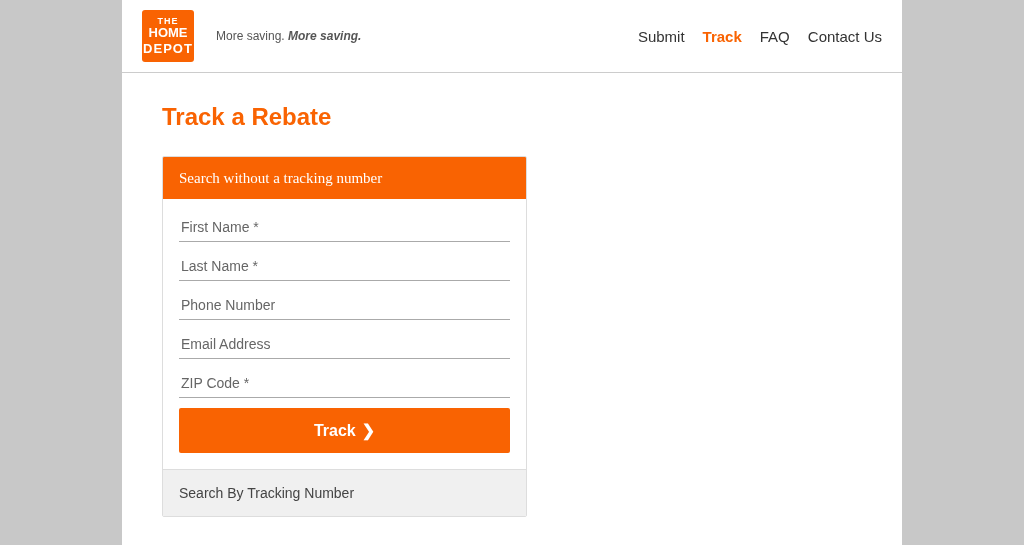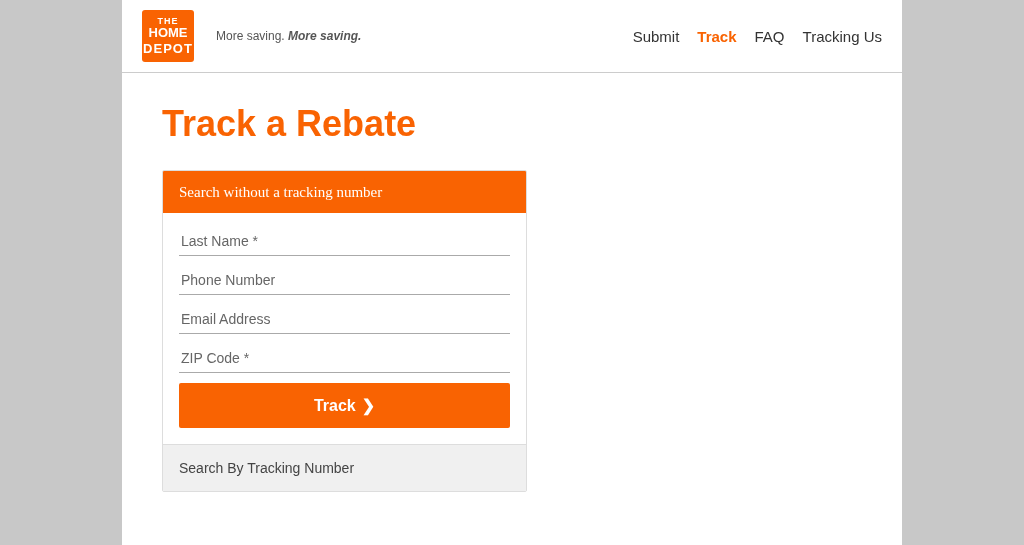--- a/index.html
+++ b/index.html
@@ -107,21 +107,21 @@
       color: #f96302;
       font-weight: bold;
     }
 
     
     .main-content {
       padding: 30px 40px;
     }
 
     .page-title {
-      font-size: 36px;
+      font-size: 24px;
       font-weight: bold;
       color: #f96302;
       margin-bottom: 25px;
     }
 
     
     .form-card {
       width: 365px;
       border: 1px solid #dddddd;
       border-radius: 2px;
@@ -209,34 +209,37 @@
           <span class="logo-text-the">THE</span>
           <span class="logo-text-home">HOME</span>
           <span class="logo-text-depot">DEPOT</span>
         </div>
         <span class="logo-slogan">More saving. <strong>More saving.</strong></span>
       </div>
       <nav class="nav-links">
         <a class="nav-link">Submit</a>
         <a class="nav-link active">Track</a>
         <a class="nav-link">FAQ</a>
-        <a class="nav-link">Tracking Us</a>
+        <a class="nav-link">Contact Us</a>
       </nav>
     </div>
 
     <div class="main-content">
       <h1 class="page-title">Track a Rebate</h1>
 
       <div class="form-card">
         <div class="form-card-header">
           <span class="form-card-header-text">Search without a tracking number</span>
         </div>
 
         <div class="form-body">
 
+          <div class="form-field">
+            <input class="form-input" type="text" placeholder="First Name *" style="">
+          </div>
 
           <div class="form-field">
             <input class="form-input" type="text" placeholder="Last Name *" style="">
           </div>
 
           <div class="form-field">
             <input class="form-input" type="text" placeholder="Phone Number" style="">
           </div>
 
           <div class="form-field">

